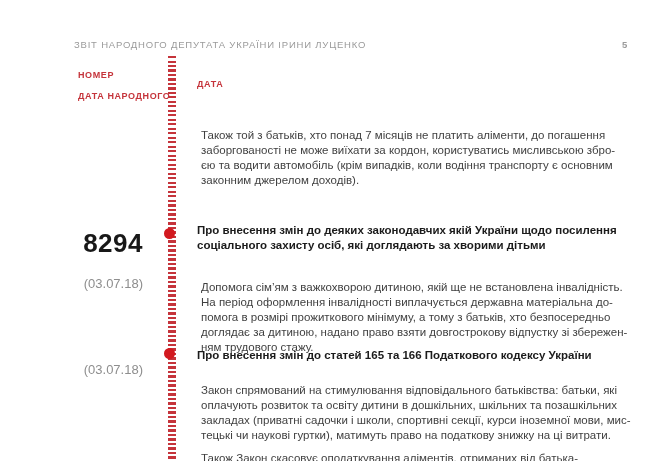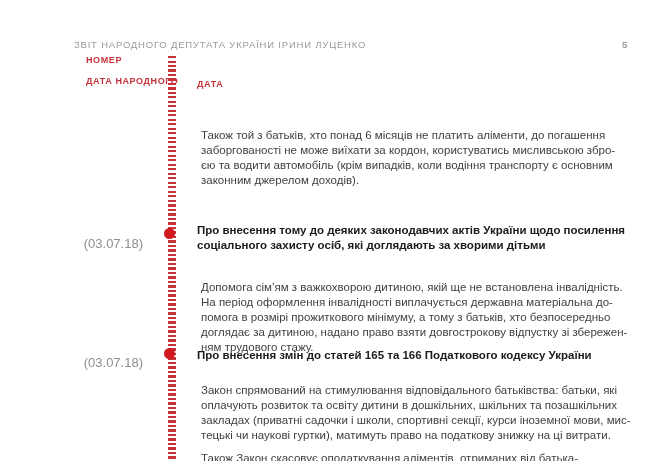--- a/index.html
+++ b/index.html
@@ -31,21 +31,21 @@
     font-size:9.5px;font-weight:bold;
     color:var(--heading-gray);
   }
   .col-label{
     position:absolute;
     font-size:9px;font-weight:bold;
     letter-spacing:0.6px;line-height:13px;
     color:var(--accent-red);
     white-space:nowrap;
   }
-  .col-label.left{left:62px;top:38px;margin-left:8px;}
+  .col-label.left{left:62px;top:53px;}
   .col-label.right{left:185px;top:66px;}
   .dotted-rule{
     position:absolute;left:160px;top:48px;
     width:2px;height:407px;
     background-image:repeating-linear-gradient(
       to bottom,
       var(--accent-red) 0px,
       var(--accent-red) 2px,
       transparent 2px,
       transparent 4.5px);
@@ -75,21 +75,21 @@
   }
   .num-block.n1{top:215px;}
   .num-block.n2{top:334px;}
   .bill-number{
     font-size:26px;line-height:25px;font-weight:bold;
     letter-spacing:0.5px;
     color:var(--number-text);
     white-space:nowrap;
   }
   .bill-date{
-    margin-top:6px;
+    margin-top:13px;
     font-size:13px;line-height:14px;
     color:var(--date-gray);
     white-space:nowrap;
   }
   .bullet-dot{
     position:absolute;left:156px;
     width:11px;height:11px;border-radius:50%;
     background:var(--dot-red);
   }
   .dot1{top:220px;}
@@ -105,31 +105,32 @@
 
   <div class="col-label left">
     <div>НОМЕР</div>
     <div>ДАТА НАРОДНОГО</div>
   </div>
   <div class="col-label right">ДАТА</div>
 
   <div class="dotted-rule"></div>
 
   <div class="body-text intro">
-    <p>Також той з батьків, хто понад 6 місяців не платить аліменти, до погашення
+    <p>Також той з батьків, хто понад 7 місяців не платить аліменти, до погашення
 заборгованості не може виїхати за кордон, користуватись мисливською збро-
 єю та водити автомобіль (крім випадків, коли водіння транспорту є основним
 законним джерелом доходів).</p>
   </div>
 
   <div class="num-block n1">
+    <div class="bill-number">8294</div>
     <div class="bill-date">(03.07.18)</div>
   </div>
   <div class="bullet-dot dot1"></div>
-  <div class="entry-title e1-title">Про внесення тому до деяких законодавчих актів України щодо посилення
+  <div class="entry-title e1-title">Про внесення змін до деяких законодавчих якій України щодо посилення
 соціального захисту осіб, які доглядають за хворими дітьми</div>
   <div class="body-text e1-body">
     <p>Допомога сім’ям з важкохворою дитиною, якій ще не встановлена інвалідність.
 На період оформлення інвалідності виплачується державна матеріальна до-
 помога в розмірі прожиткового мінімуму, а тому з батьків, хто безпосередньо
 доглядає за дитиною, надано право взяти довгострокову відпустку зі збережен-
 ням трудового стажу.</p>
   </div>
 
   <div class="num-block n2">

